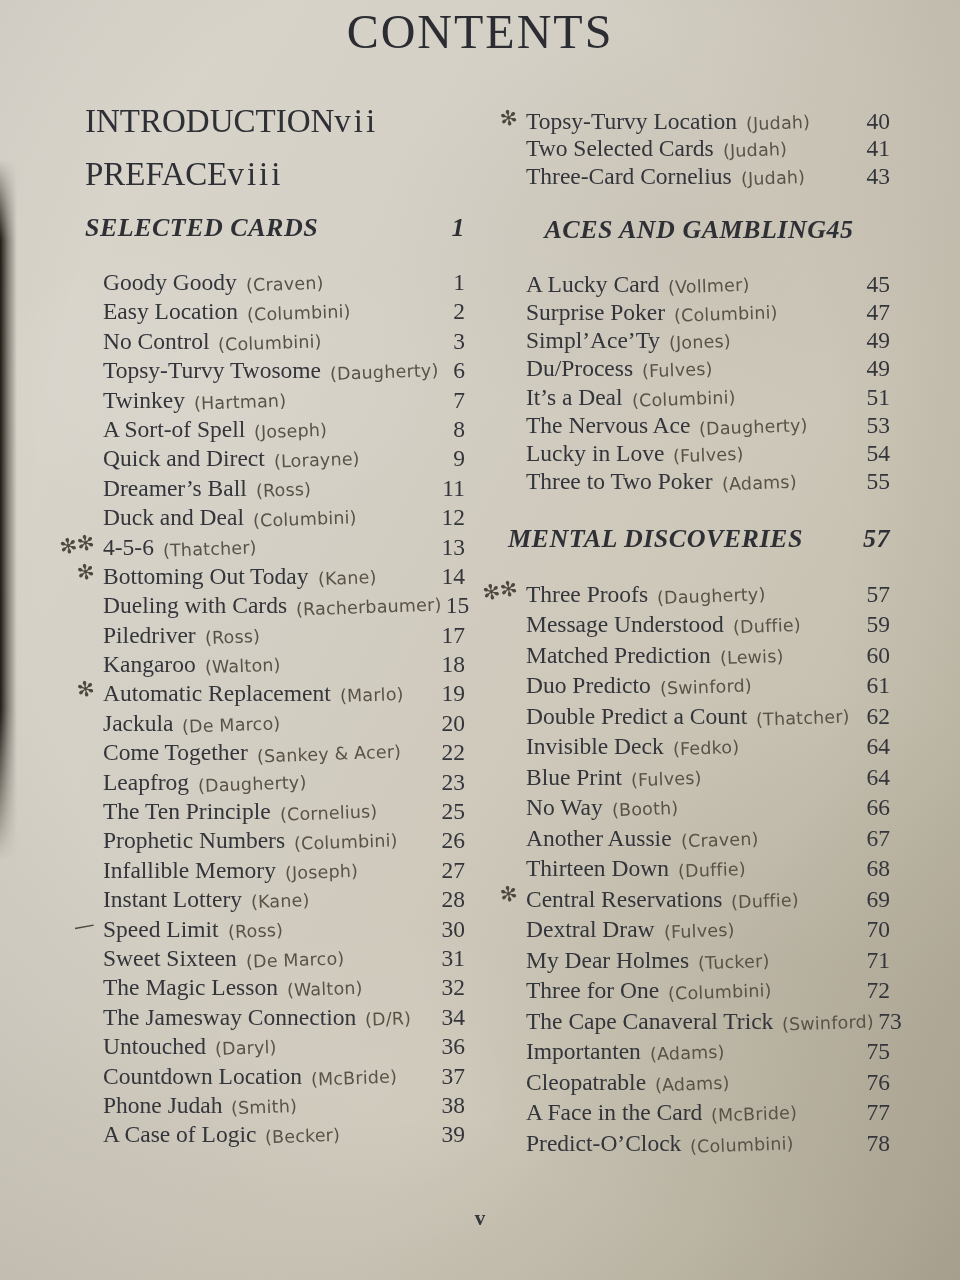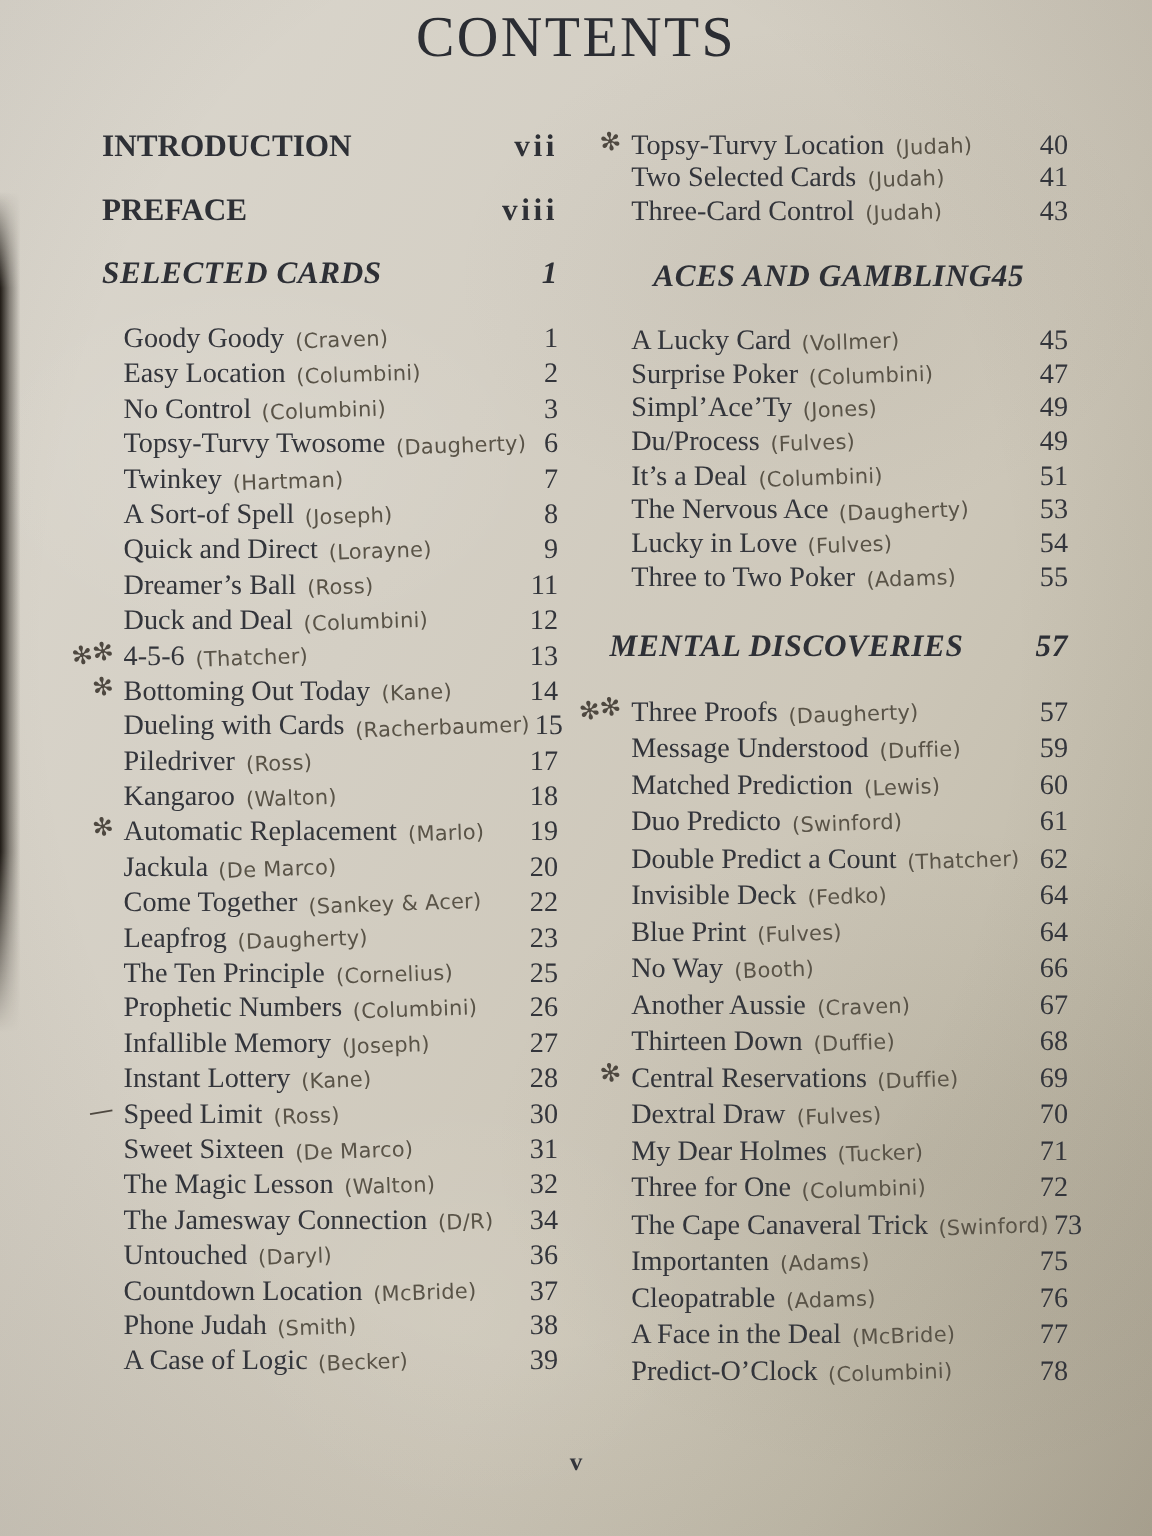--- a/index.html
+++ b/index.html
@@ -22,23 +22,23 @@
         -webkit-mask:linear-gradient(to bottom, transparent, #000 80px, #000 calc(100% - 150px), transparent);
         mask:linear-gradient(to bottom, transparent, #000 80px, #000 calc(100% - 150px), transparent);}
 
   .title{position:absolute;top:6px;left:0;right:0;margin:0;text-align:center;z-index:2;
          font-weight:normal;font-size:48px;line-height:1.1;letter-spacing:2px;color:#2b2d33;}
 
   .col{position:absolute;top:108px;z-index:2;}
   .col-left{left:85px;width:380px;}
   .col-right{left:508px;width:382px;}
 
-  .fm-row{display:flex;justify-content:space-between;align-items:baseline;
+  .fm-row{display:flex;align-items:baseline;
           height:27px;line-height:27px;margin-bottom:26px;
-          font-weight:bold;font-size:26px;color:#2e3036;}
+          font-weight:normal;font-size:33px;color:#2e3036;}
   .fm-page{letter-spacing:3px;}
 
   .sec-h{display:flex;justify-content:space-between;align-items:baseline;
          height:28px;line-height:28px;margin-bottom:26px;
          font-weight:bold;font-size:26px;color:#2e3036;letter-spacing:0.5px;font-style:italic;}
 
   .row{position:relative;display:flex;align-items:baseline;
        padding-left:18px;height:29.4px;line-height:29.4px;
        font-size:23.5px;color:#33353b;white-space:nowrap;}
   .t{white-space:nowrap;}
@@ -315,21 +315,21 @@
 
           <div class="row">
             <span class="mark hand"></span>
             <span class="t">Two Selected Cards</span>
             <span class="hand author">(Judah)</span>
             <span class="num">41</span>
           </div>
 
           <div class="row">
             <span class="mark hand"></span>
-            <span class="t">Three-Card Control</span>
+            <span class="t">Three-Card Cornelius</span>
             <span class="hand author">(Judah)</span>
             <span class="num">43</span>
           </div>
         </div>
 
       <div class="sec-h sec-h-aces">
         <span>ACES AND GAMBLING</span>
         <span>45</span>
       </div>
 
@@ -513,21 +513,21 @@
 
           <div class="row">
             <span class="mark hand"></span>
             <span class="t">Cleopatrable</span>
             <span class="hand author">(Adams)</span>
             <span class="num">76</span>
           </div>
 
           <div class="row">
             <span class="mark hand"></span>
-            <span class="t">A Face in the Deal</span>
+            <span class="t">A Face in the Card</span>
             <span class="hand author">(McBride)</span>
             <span class="num">77</span>
           </div>
 
           <div class="row">
             <span class="mark hand"></span>
             <span class="t">Predict-O’Clock</span>
             <span class="hand author">(Columbini)</span>
             <span class="num">78</span>
           </div>

